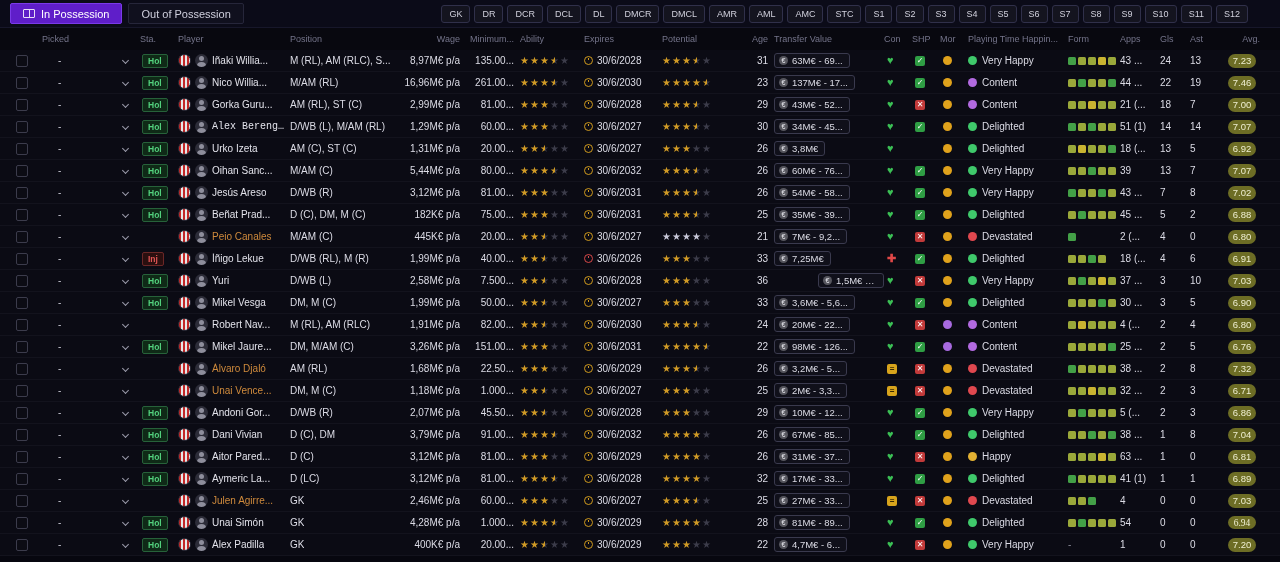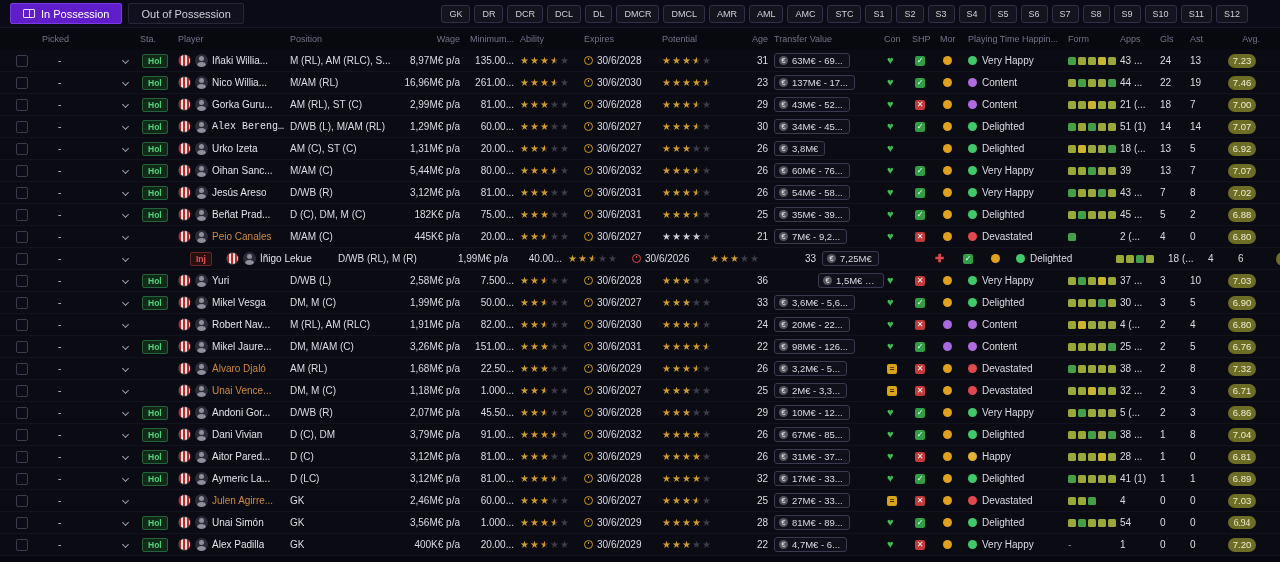--- a/index.html
+++ b/index.html
@@ -930,21 +930,21 @@
         </div>
       </div>
       <div class="row">
         <div class="tc" style="width: 34px;">
           <span class="cbx"></span>
         </div>
         <div class="tc picked" style="width: 98px;">
           <span class="dash">-</span>
           <span class="chev"></span>
         </div>
-        <div class="tc" style="width: 38px; margin-left: 48px;">
+        <div class="tc" style="width: 38px;">
           <span class="badge inj">Inj</span>
         </div>
         <div class="tc player" style="width: 112px;">
           <span class="crest"></span>
           <span class="avatar"></span>
           <span class="pname">Íñigo Lekue</span>
         </div>
         <div class="tc" style="width: 106px;">
           <span class="txt">D/WB (RL), M (R)</span>
         </div>
@@ -1793,21 +1793,21 @@
           <span class="txt">Happy</span>
         </div>
         <div class="tc" style="width: 52px;">
           <span class="fsq" style="background: rgb(154, 168, 58);"></span>
           <span class="fsq" style="background: rgb(154, 168, 58);"></span>
           <span class="fsq" style="background: rgb(154, 168, 58);"></span>
           <span class="fsq" style="background: rgb(201, 180, 49);"></span>
           <span class="fsq" style="background: rgb(154, 168, 58);"></span>
         </div>
         <div class="tc" style="width: 40px;">
-          <span class="txt">28 ...</span>
+          <span class="txt">63 ...</span>
         </div>
         <div class="tc" style="width: 30px;">
           <span class="txt">1</span>
         </div>
         <div class="tc" style="width: 30px;">
           <span class="txt">0</span>
         </div>
         <div class="tc avgc" style="width: 46px;">
           <span class="avgpill">6.81</span>
         </div>
@@ -1999,21 +1999,21 @@
         </div>
         <div class="tc player" style="width: 112px;">
           <span class="crest"></span>
           <span class="avatar"></span>
           <span class="pname">Unai Simón</span>
         </div>
         <div class="tc" style="width: 106px;">
           <span class="txt">GK</span>
         </div>
         <div class="tc r" style="width: 70px;">
-          <span class="txt">3,56M€ p/a</span>
+          <span class="txt">4,28M€ p/a</span>
         </div>
         <div class="tc r" style="width: 54px;">
           <span class="txt">1.000...</span>
         </div>
         <div class="tc" style="width: 64px;">
           <span class="stars">
             <span class="st f">★</span>
             <span class="st f">★</span>
             <span class="st f">★</span>
             <span class="st h">★</span>

